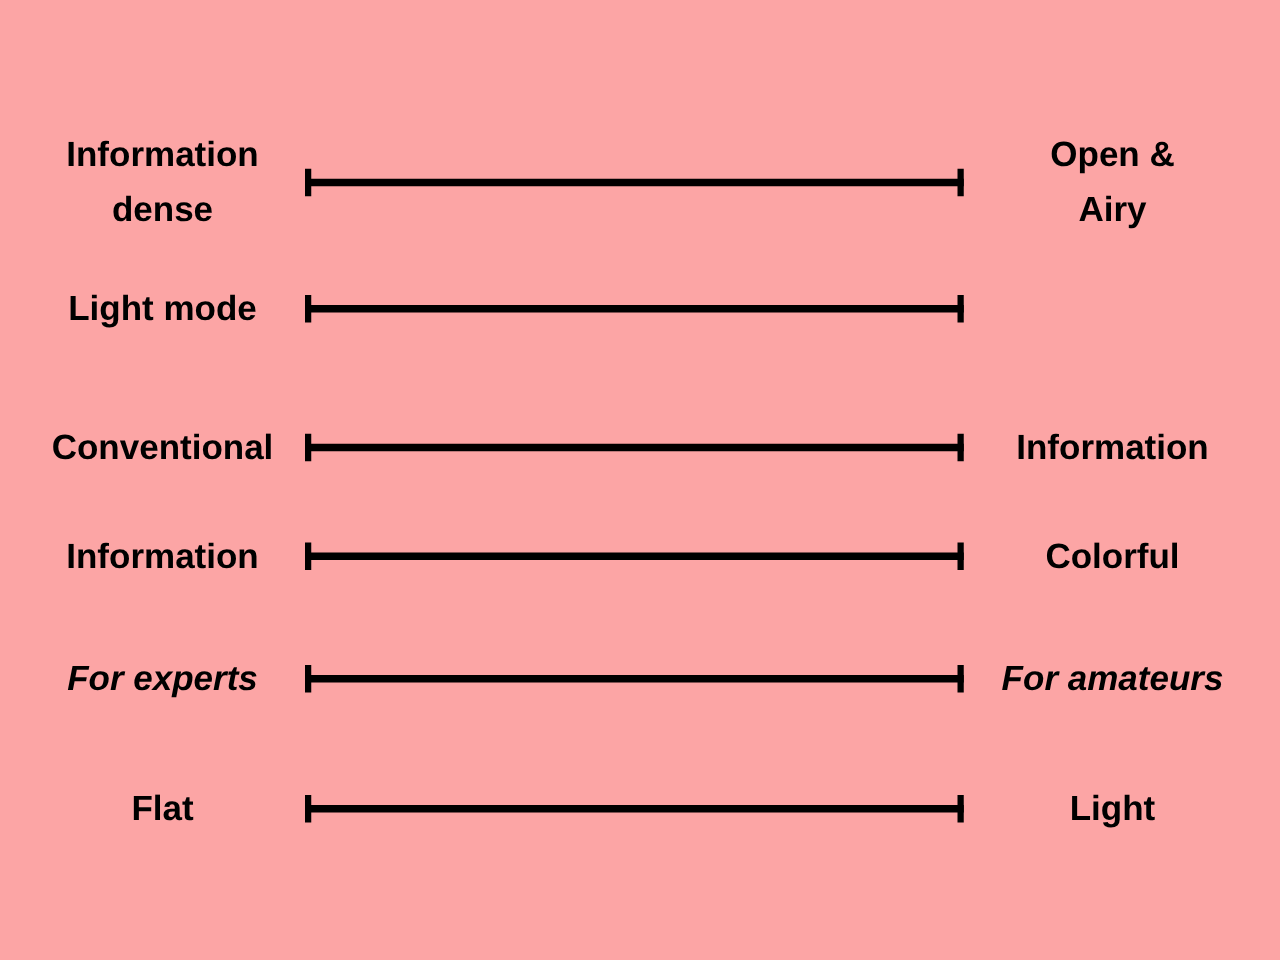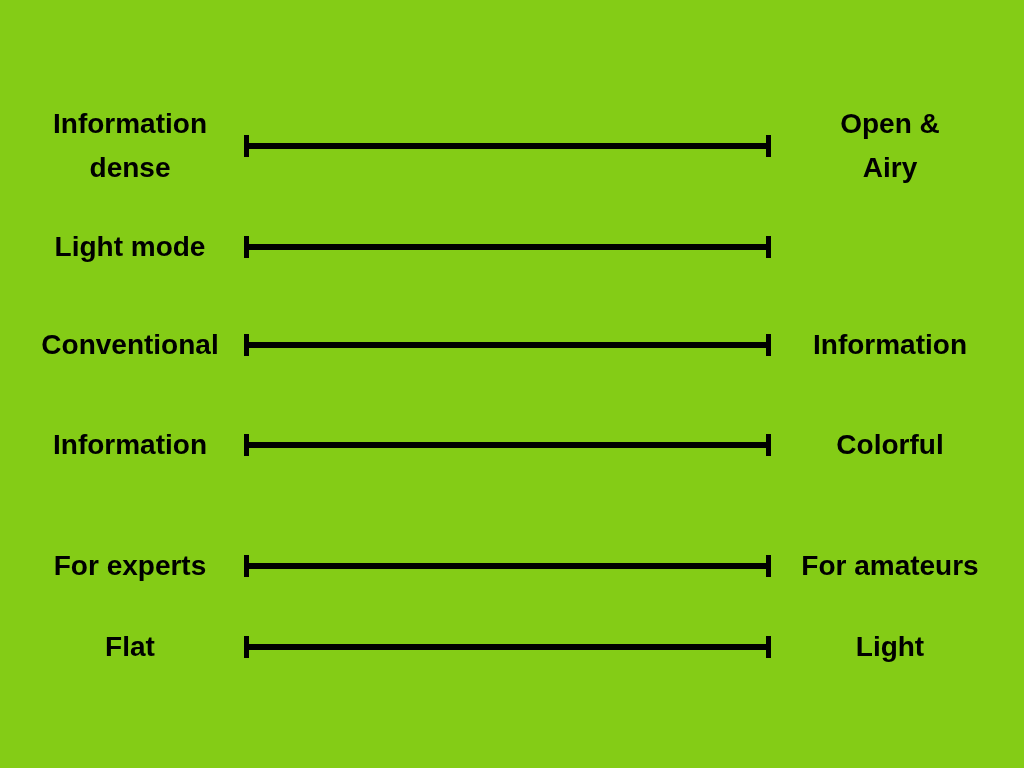--- a/index.html
+++ b/index.html
@@ -8,33 +8,33 @@
     width: 1024px;
     height: 768px;
     background: #ffffff;
     overflow: hidden;
     font-family: "Liberation Sans", sans-serif;
   }
   .canvas {
     position: relative;
     width: 1024px;
     height: 768px;
-    background: #84cc16;
+    background: #fca5a5;
   }
   .row {
     position: absolute;
     left: 0;
     width: 1024px;
     height: 100px;
   }
   .row-1 { top: 96px; }
   .row-2 { top: 197px; }
-  .row-3 { top: 295px; }
+  .row-3 { top: 308px; }
   .row-4 { top: 395px; }
-  .row-5 { top: 516px; }
+  .row-5 { top: 493px; font-style: italic; }
   .row-6 { top: 597px; }
 
   .label-left, .label-right {
     position: absolute;
     top: 0;
     height: 100px;
     display: flex;
     align-items: center;
     justify-content: center;
     text-align: center;

